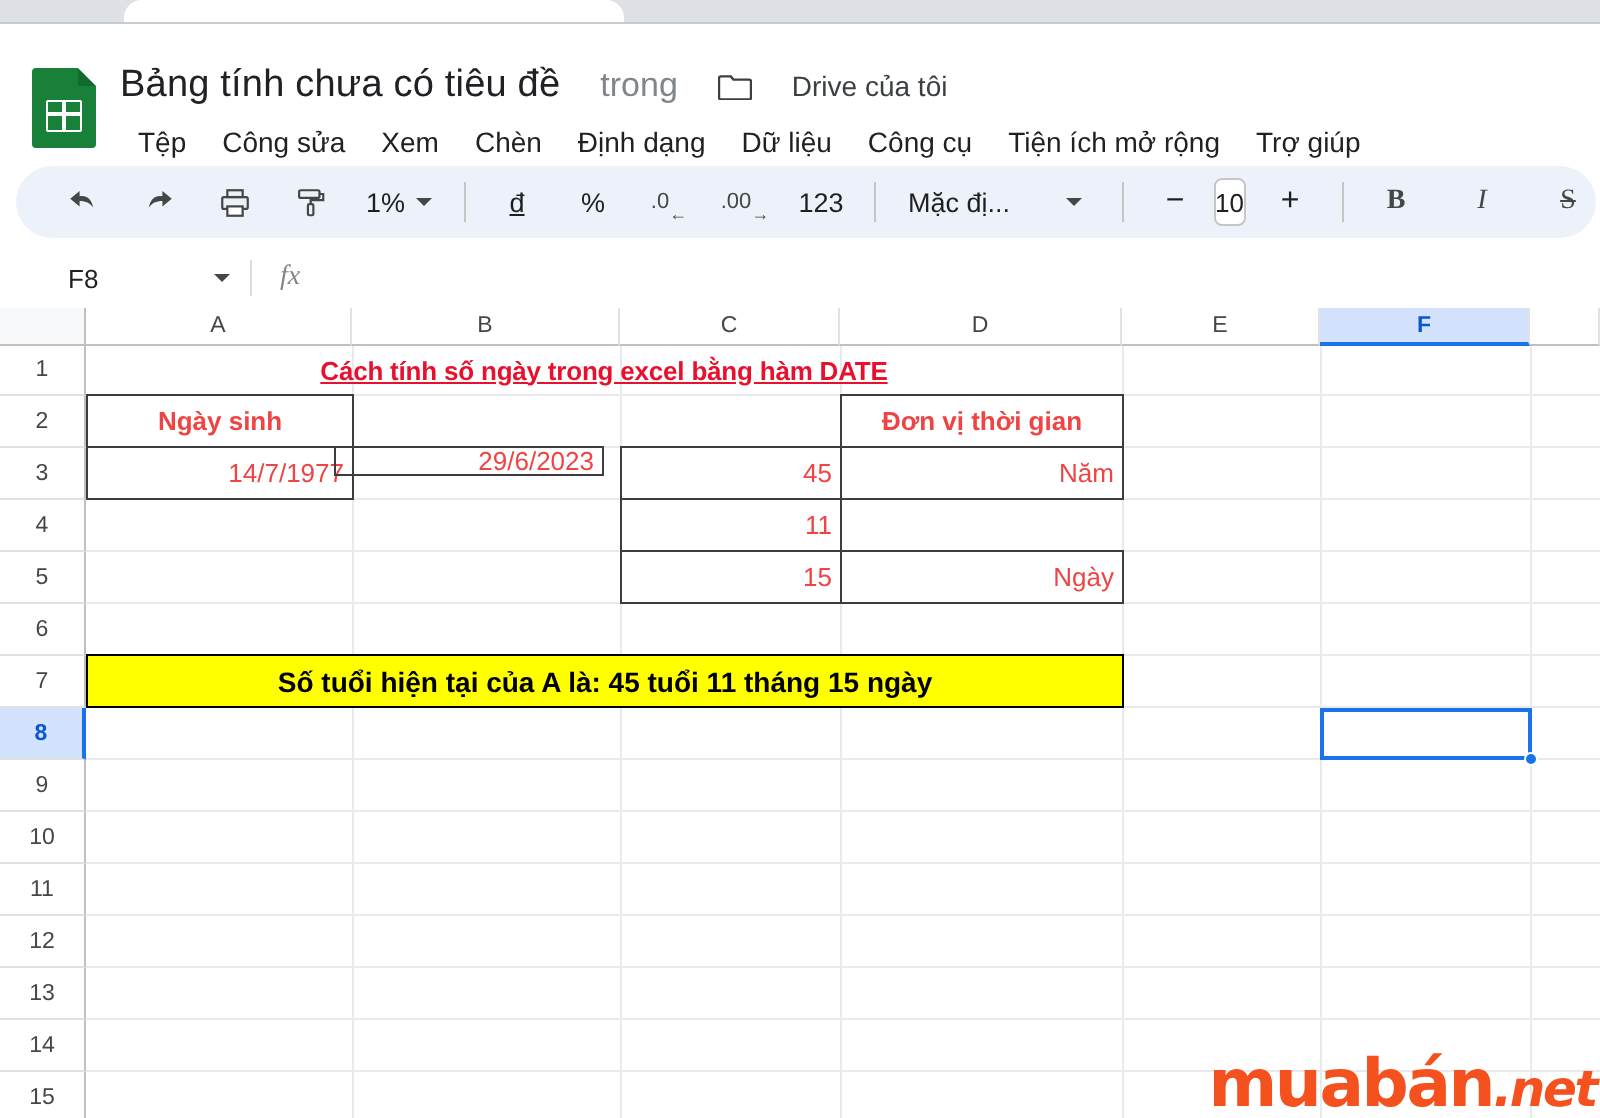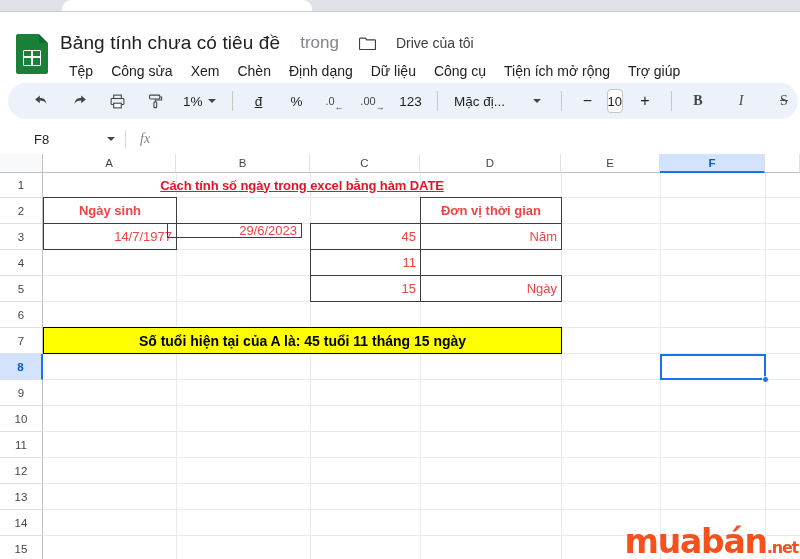--- a/index.html
+++ b/index.html
@@ -181,21 +181,21 @@
     background:#1a73e8; border:1px solid #fff;
   }
 
   
   .watermark{
     position:absolute; right:2px; bottom:-2px;
     font-size:33px; font-weight:bold; color:#f4511e;
     letter-spacing:-1.2px; font-family:"DejaVu Sans", sans-serif;
     white-space:nowrap;
   }
-  .watermark .dotnet{ font-size:16px; font-weight:bold; }
+  .watermark .dotnet{ font-size:25px; font-weight:bold;font-style:italic; }
 </style>
 </head>
 <body>
 
 <div id="app">
 
   <div class="browser-strip">
     <div class="browser-tab"></div>
   </div>
   <div class="browser-underline"></div>

